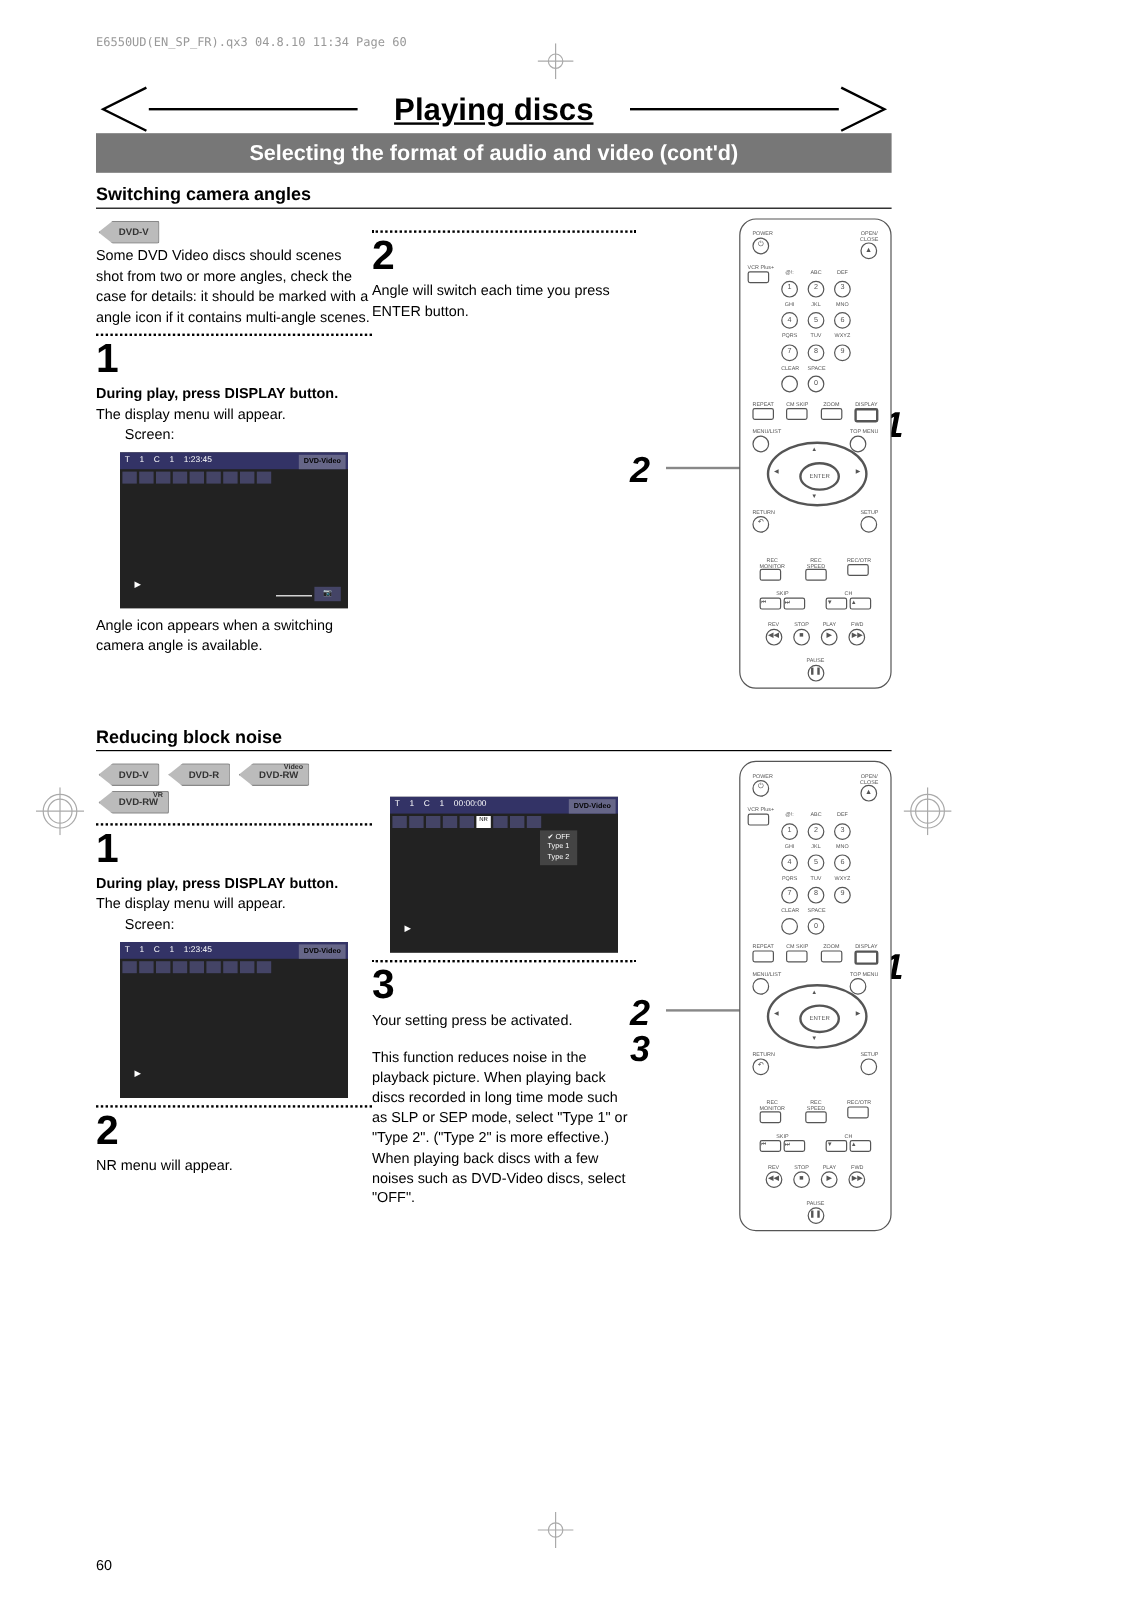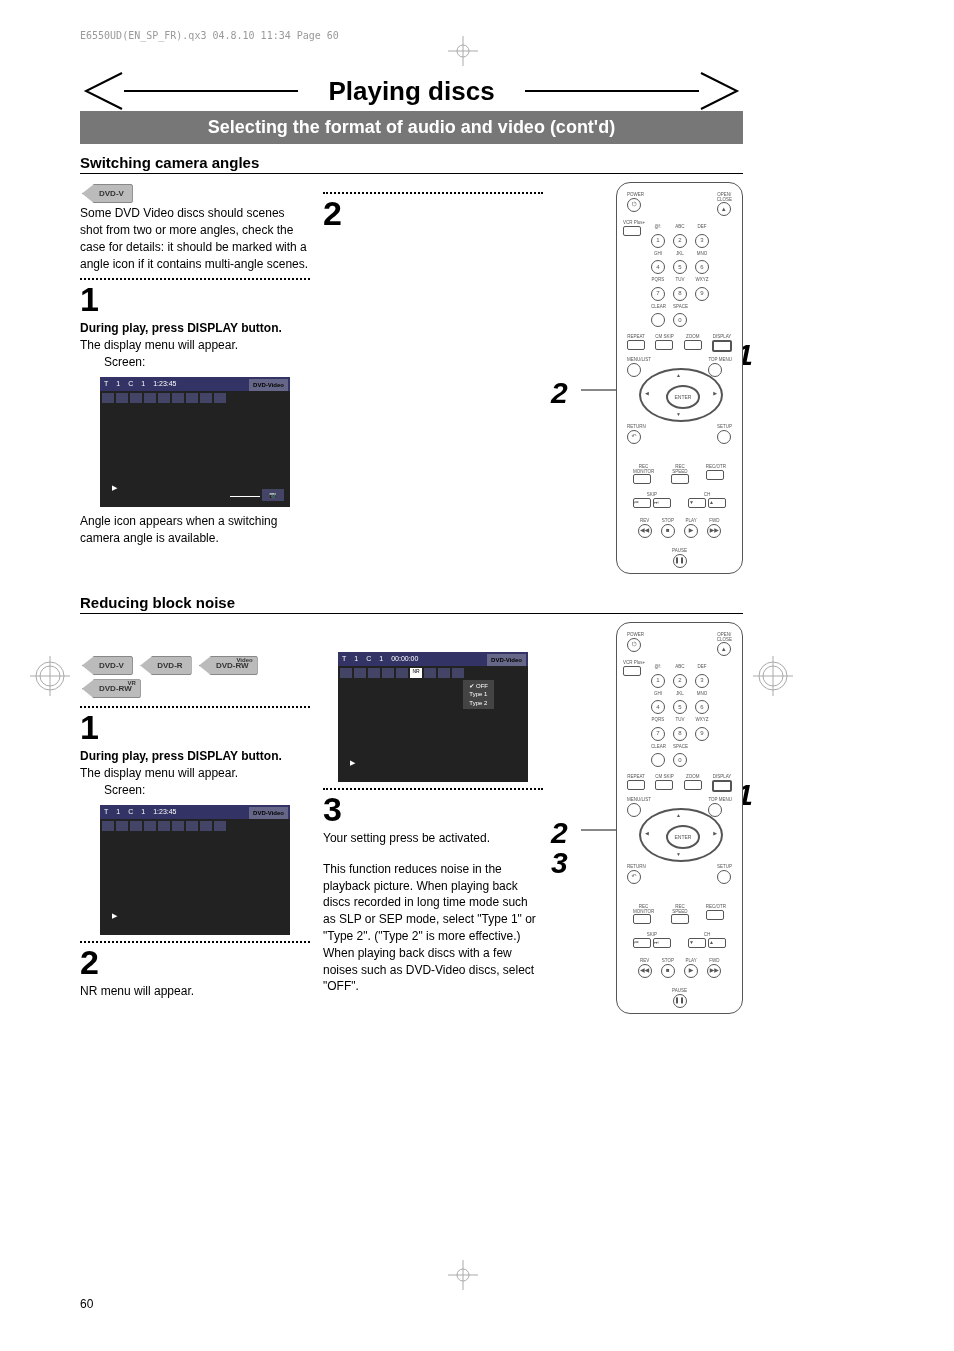--- a/index.html
+++ b/index.html
@@ -24,20 +24,21 @@
     font-size: 10px;
     color: #999;
     margin-bottom: 30px;
   }
   .title {
     font-size: 26px;
     font-weight: bold;
     text-align: right;
     padding: 0 30px;
     white-space: nowrap;
+    text-decoration: underline;
   }
   .title-outer {
     display:flex;
     align-items:center;
   }
   .subtitle-bar {
     background: #777;
     color: #fff;
     text-align: center;
     font-size: 18px;
@@ -49,21 +50,21 @@
   .section-title {
     font-weight: bold;
     font-size: 15px;
     border-bottom: 1px solid #000;
     padding-bottom: 2px;
     margin-top: 10px;
     margin-bottom: 8px;
   }
   .columns {
     display: flex;
-    gap: 13px;
+    gap: 0;
   }
   .col { font-size: 12px; line-height: 1.4; }
   .col-left { width: 230px; }
   .col-mid { width: 220px; }
   .col-right { flex:1; position:relative; }
   .dotted {
     border-bottom: 2px dotted #000;
     height: 0;
     margin: 6px 0 2px 0;
   }
@@ -277,20 +278,21 @@
         <div class="play-ind">▶</div>
         <div class="angle-line"></div>
         <div class="angle-corner">📷</div>
       </div>
       <div>Angle icon appears when a switching camera angle is available.</div>
     </div>
 
     <div class="col col-mid">
       <div class="dotted" style="margin-top:10px;"></div>
       <div class="step-num">2</div>
+      <div>Angle will switch each time you press ENTER button.</div>
     </div>
 
     <div class="col col-right" style="position:relative;">
       <div class="callout-num" style="top:152px; right:-10px;">1</div>
       <div class="callout-line-h" style="top:169px; right:22px; width:60px;"></div>
       <div class="callout-num" style="top:190px; left:-5px;">2</div>
       <div class="callout-line-h" style="top:207px; left:25px; width:90px;"></div>
 
       <div class="remote">
         <div style="position:absolute;top:10px;left:10px;">
@@ -424,26 +426,26 @@
             </div>
         </div>
         <div style="position:absolute;top:366px;left:0;right:0;text-align:center;">
           <div class="lbl">PAUSE</div>
           <div class="btn-c" style="margin:0 auto;">❚❚</div>
         </div>
       </div>
     </div>
   </div>
 
-  <div class="section-title" style="margin-top:20px;">Reducing block noise</div>
+  <div class="section-title" style="margin-top:32px;">Reducing block noise</div>
 
   <div class="columns">
 
     <div class="col col-left">
-      <div style="max-width:200px;margin-top:32px;">
+      <div style="max-width:200px;">
         <span class="disc-badge">DVD-V</span>
         <span class="disc-badge">DVD-R</span>
         <span class="disc-badge"><span class="sup">Video</span>DVD-RW</span>
         <span class="disc-badge"><span class="sup">VR</span>DVD-RW</span>
       </div>
       <div class="dotted"></div>
       <div class="step-num">1</div>
       <div class="bold">During play, press DISPLAY button.</div>
       <div>The display menu will appear.</div>
       <div style="margin-left:24px;">Screen:</div>

